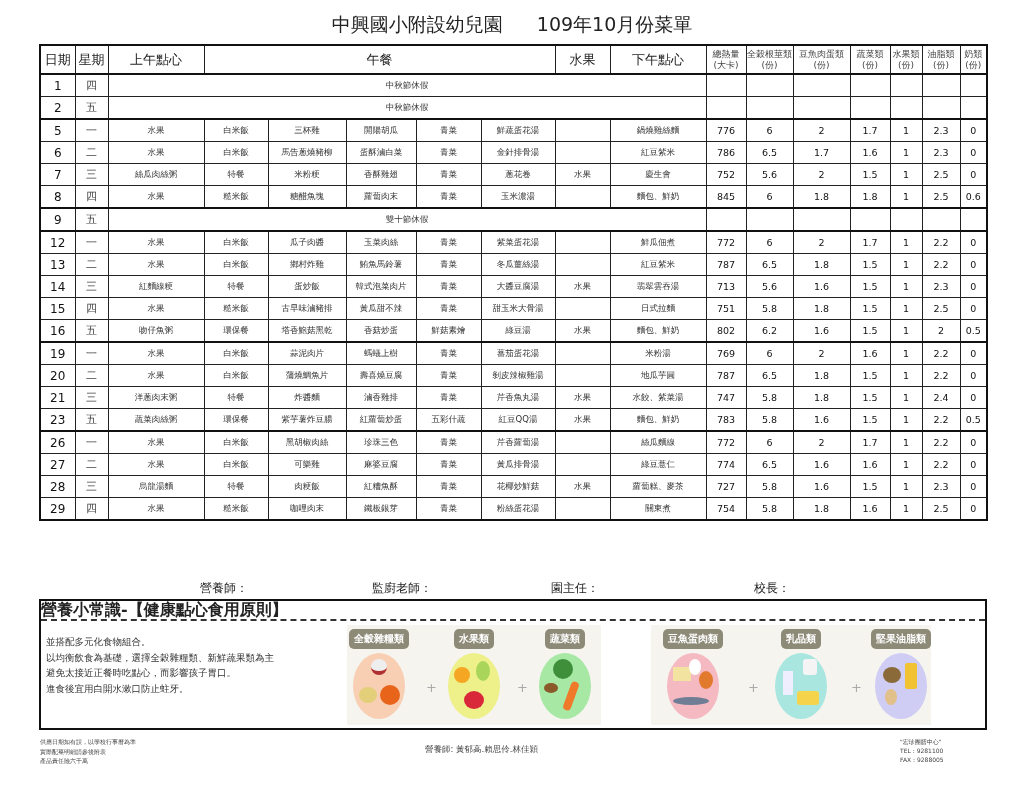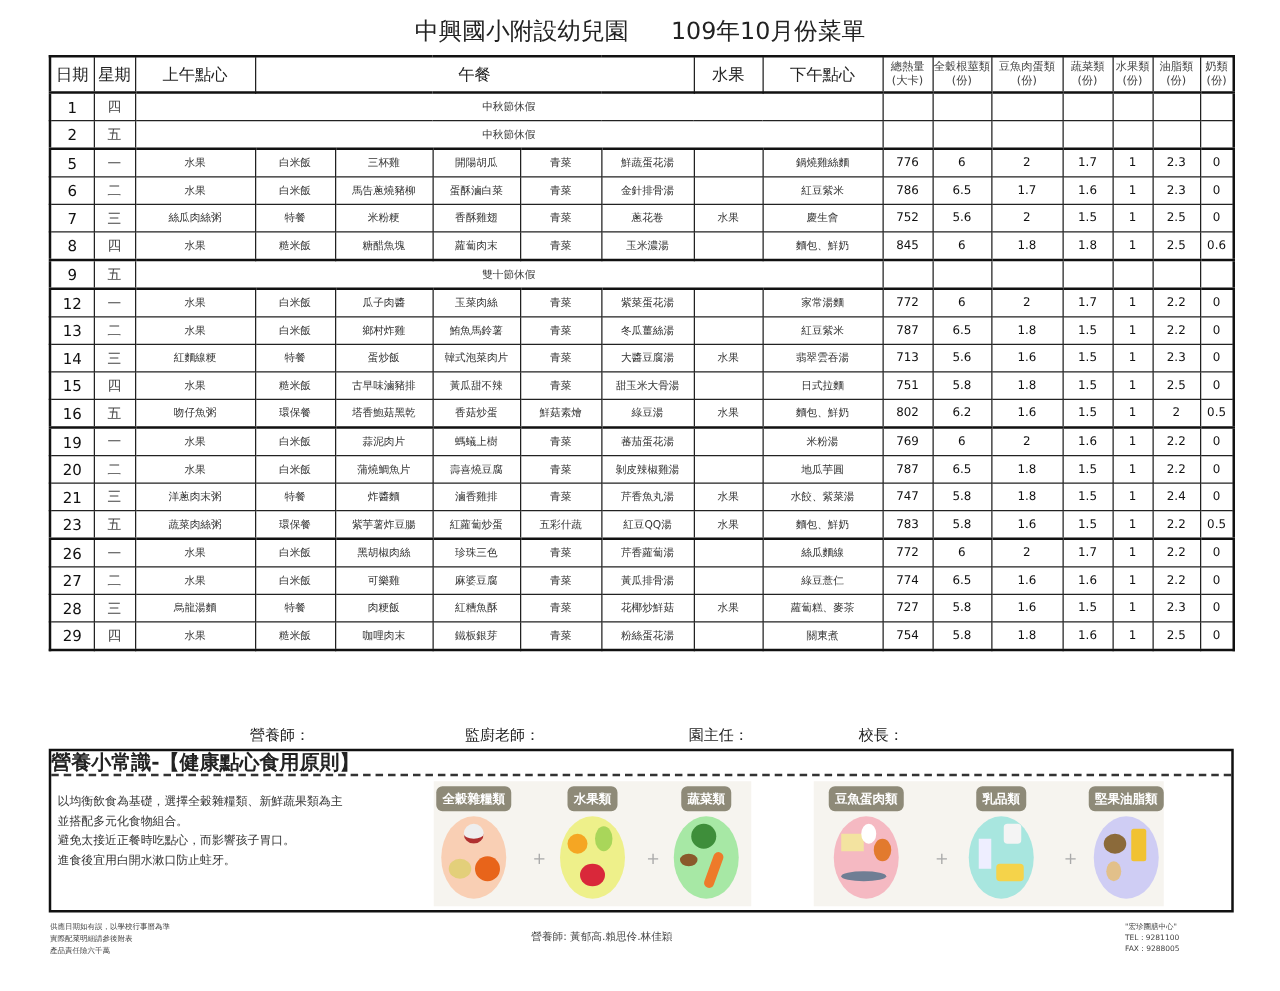--- a/index.html
+++ b/index.html
@@ -192,21 +192,21 @@
       <tr class="week-start">
         <td class="day">12</td>
         <td class="wk">一</td>
         <td>水果</td>
         <td>白米飯</td>
         <td>瓜子肉醬</td>
         <td>玉菜肉絲</td>
         <td>青菜</td>
         <td>紫菜蛋花湯</td>
         <td></td>
-        <td>家常湯麵</td>
+        <td>鮮瓜佃煮</td>
         <td class="num">772</td>
         <td class="num">6</td>
         <td class="num">2</td>
         <td class="num">1.7</td>
         <td class="num">1</td>
         <td class="num">2.2</td>
         <td class="num">0</td>
       </tr>
       <tr>
         <td class="day">13</td>
@@ -436,28 +436,28 @@
         <td class="num">2.5</td>
         <td class="num">0</td>
       </tr>
     </tbody>
 </table>
 
 <div class="signs">
   <span style="left:200px">營養師：</span>
   <span style="left:372px">監廚老師：</span>
   <span style="left:551px">園主任：</span>
-  <span style="left:687px">校長：</span>
+  <span style="left:754px">校長：</span>
 </div>
 
 <div class="tips">
   <div class="tips-title">營養小常識-【健康點心食用原則】</div>
   <div class="tips-text">
+    <div>並搭配多元化食物組合。</div>
     <div>以均衡飲食為基礎，選擇全穀雜糧類、新鮮蔬果類為主</div>
-    <div>並搭配多元化食物組合。</div>
     <div>避免太接近正餐時吃點心，而影響孩子胃口。</div>
     <div>進食後宜用白開水漱口防止蛀牙。</div>
   </div>
 
   <div class="food-panel" style="left:306px;width:254px;">
     <div class="food-group" style="left:0px">
       <span class="food-label">全穀雜糧類</span>
       <div class="food-oval" style="background:#f9cfb4">
         <div class="ic" style="left:18px;top:6px;width:16px;height:12px;background:#eee;border-bottom:4px solid #b03030;"></div>
         <div class="ic" style="left:6px;top:34px;width:18px;height:16px;background:#e3cf7a;"></div>

